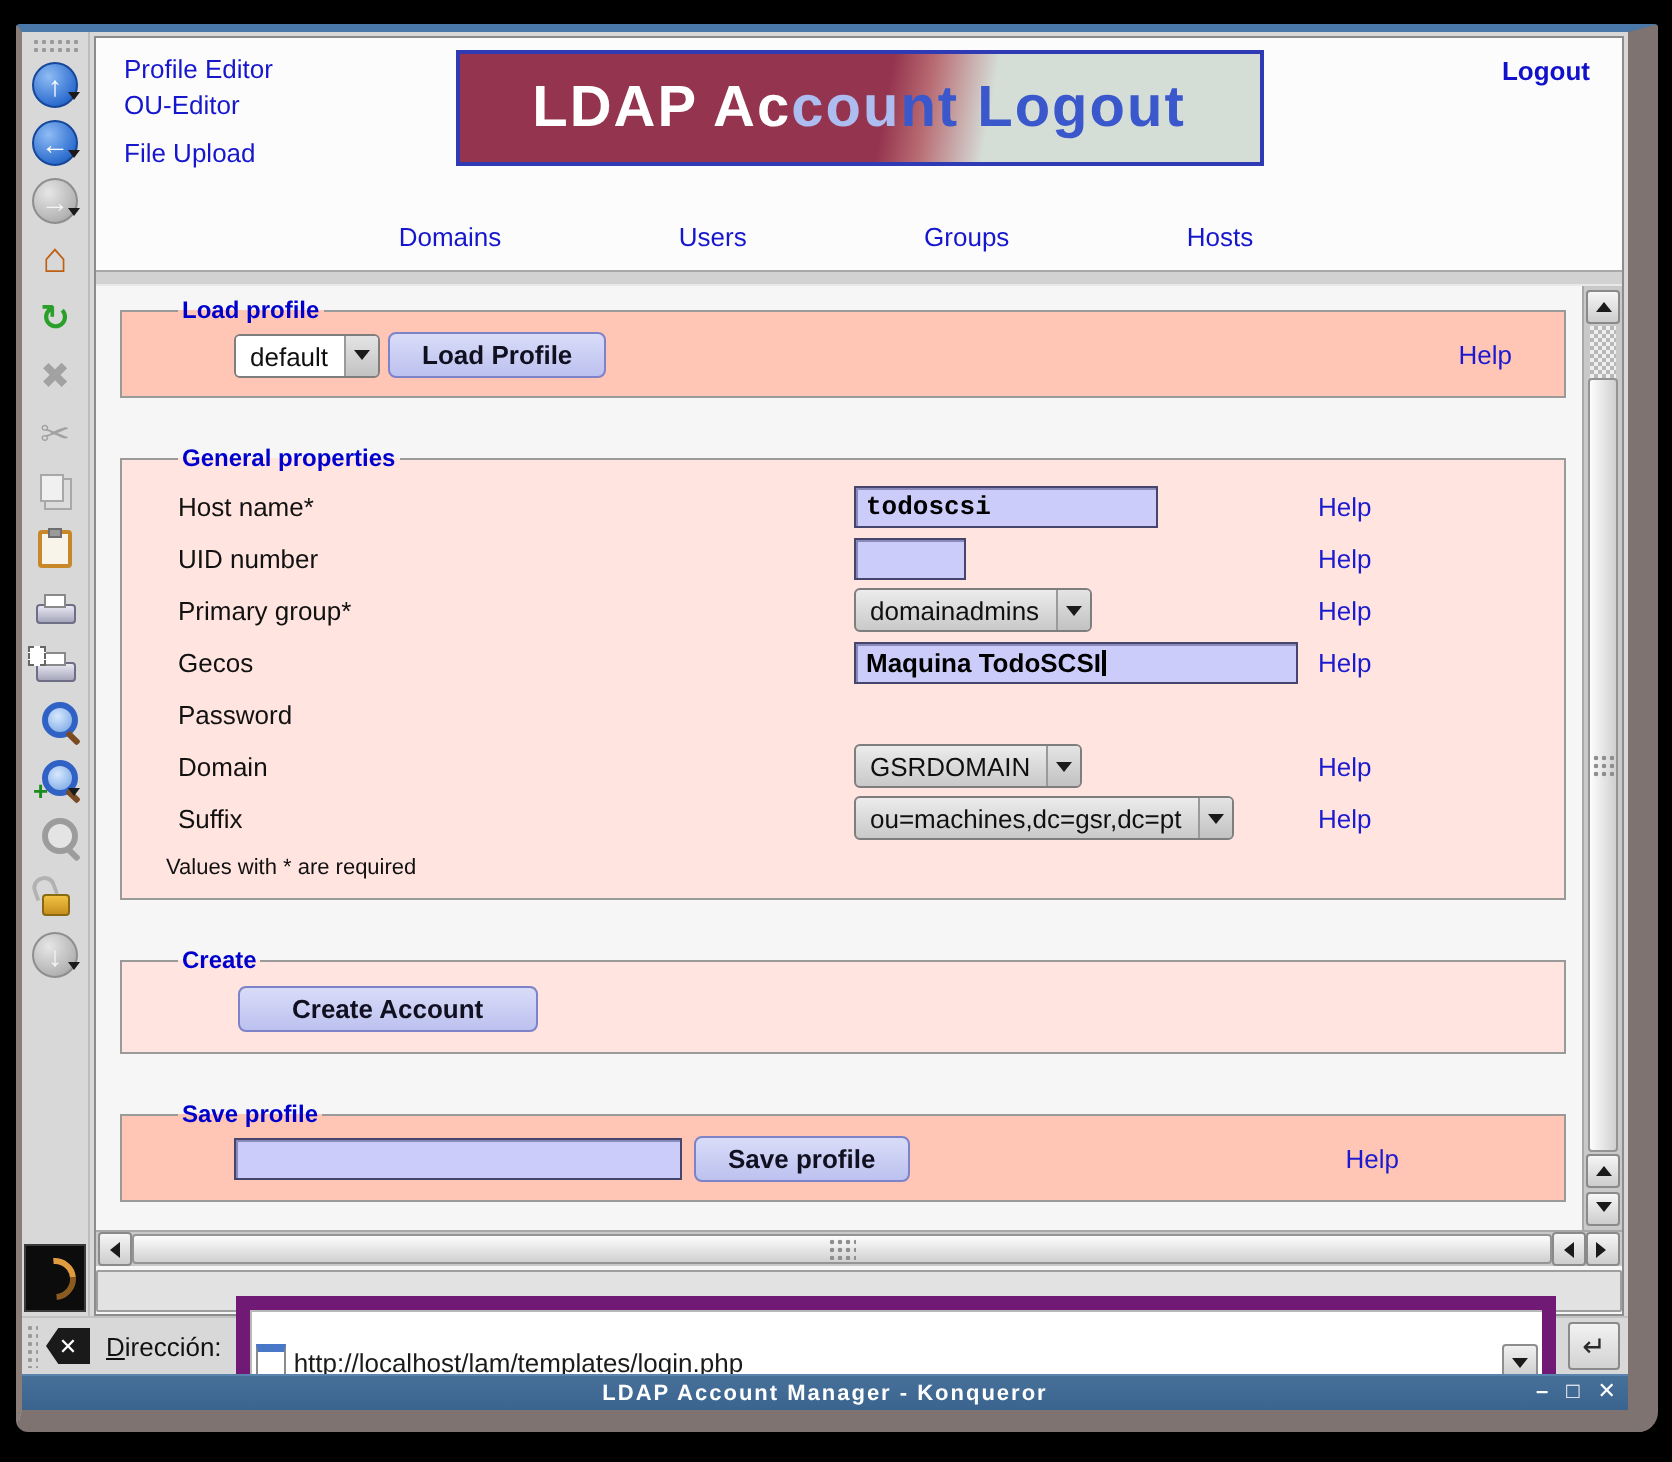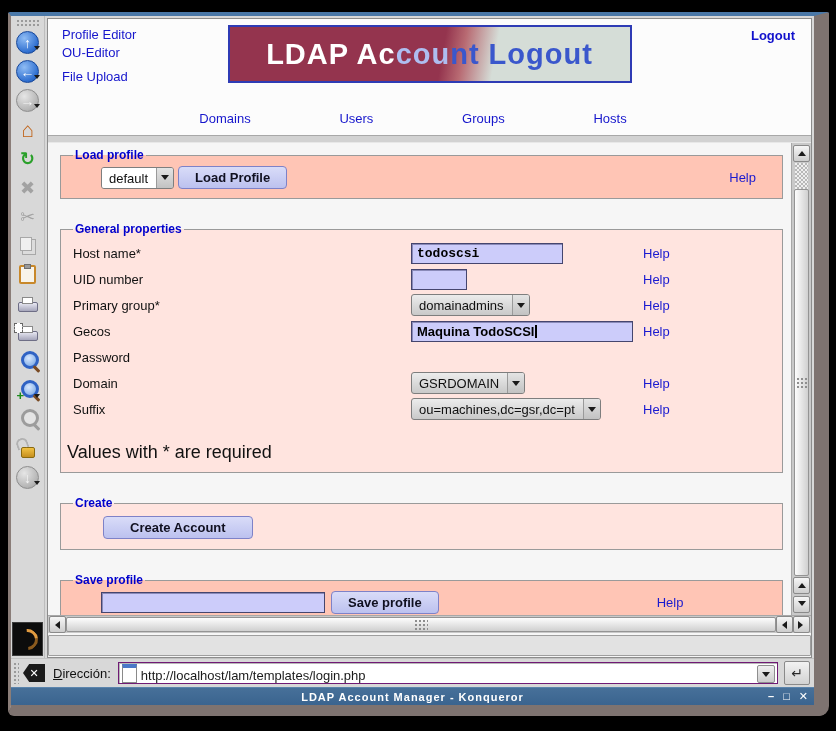--- a/index.html
+++ b/index.html
@@ -64,21 +64,21 @@
   .banner .p1{color:#ffffff;}
   .banner .p2{color:#aebdf0;}
   .banner .p3{color:#3a57cc;}
   .tabs{position:absolute;left:107px;top:92px;width:516px;display:flex;justify-content:space-around;}
   .tabs a{color:#1616cc;font-size:13px;text-decoration:none;cursor:pointer;}
   .hdr-divider{height:6px;background:#d2d2d2;border-top:1px solid #a8a8a8;border-bottom:1px solid #e8e8e8;flex:none;}
 
   
   .content-row{flex:1;display:flex;min-height:0;}
   .content{flex:1;padding:5px 8px 0 12px;overflow:hidden;}
-  fieldset.fs{border:1px solid #9a9a9a;margin:0 0 23px 0;padding:4px 12px 9px 12px;}
+  fieldset.fs{border:1px solid #9a9a9a;margin:0 0 23px 0;padding:4px 12px 9px 28px;}
   fieldset.fs legend{color:#0000cc;font-weight:bold;font-size:12px;padding:0 2px;}
   .fs.salmon{background:#ffc5b5;}
   .fs.pink{background:#ffe4df;}
   .fs-row{display:flex;align-items:center;margin-left:28px;}
   .help{color:#1a1ad0;font-size:13px;text-decoration:none;cursor:pointer;}
   
   .btn{font-family:inherit;font-size:13px;font-weight:bold;color:#101020;background:linear-gradient(#d9dcf8,#bcc1ef);
     border:1px solid #7e82c8;border-radius:4px;padding:3px 16px;cursor:pointer;}
   .sel{display:inline-flex;align-items:stretch;border:1px solid #7e7e7e;border-radius:3px;
     background:linear-gradient(#ececec,#c9c9c9);font-size:13px;cursor:pointer;height:20px;}
@@ -91,21 +91,21 @@
   .tri.up{border-bottom:5px solid #1a1a1a;margin-bottom:4px;}
   .tri.left{border-right:5px solid #1a1a1a;margin-right:4px;}
   .tri.right{border-left:5px solid #1a1a1a;margin-left:4px;}
   .txt{font-family:Liberation Mono, monospace;font-size:13px;font-weight:bold;color:#000;background:#ccccfa;
     border:1px solid #45456e;box-shadow:inset 1px 1px 0 #8a8ab8;padding:2px 5px;height:15px;}
   .fakefield{font-size:13px;font-weight:bold;color:#000;background:#ccccfa;border:1px solid #45456e;
     box-shadow:inset 1px 1px 0 #8a8ab8;padding:2px 5px;height:15px;display:inline-flex;align-items:center;}
   .caret-bar{display:inline-block;width:2px;height:13px;background:#000;margin-left:1px;}
   
   .gp-row{display:grid;grid-template-columns:338px 232px 1fr;align-items:center;height:26px;font-size:13px;color:#111;}
-  .gp-note{font-size:18px;color:#111;margin:20px 0 0 -6px;}
+  .gp-note{font-size:11px;color:#111;margin:6px 0 0 -6px;}
 
   
   .vscroll{width:17px;background:#c9c9c9;border-left:1px solid #a8a8a8;display:flex;flex-direction:column;align-items:center;padding:1px;}
   .sb-btn{width:15px;height:15px;flex:none;background:linear-gradient(#f6f6f6,#cdcdcd);border:1px solid #8a8a8a;
     border-radius:2px;display:flex;align-items:center;justify-content:center;margin:1px 0;cursor:pointer;}
   .checker{background-image:linear-gradient(45deg,#b8b8b8 25%,transparent 25%,transparent 75%,#b8b8b8 75%),
     linear-gradient(45deg,#b8b8b8 25%,transparent 25%,transparent 75%,#b8b8b8 75%);
     background-size:4px 4px;background-position:0 0,2px 2px;background-color:#efefef;}
   .v-track-top{width:13px;height:26px;flex:none;}
   .v-thumb{flex:1;width:13px;background:linear-gradient(90deg,#fdfdfd,#d0d0d0);border:1px solid #949494;border-radius:2px;
@@ -118,22 +118,22 @@
   .statusbar{height:19px;flex:none;margin:2px 0 1px 0;background:#e2e2e2;border:1px solid #9e9e9e;border-radius:1px;}
 
   
   .address-row{height:28px;flex:none;display:flex;align-items:center;background:#d8d8d8;padding:0 4px 0 2px;border-top:1px solid #c2c2c2;}
   .addr-handle{width:6px;height:22px;margin-right:4px;
     background-image:radial-gradient(#9a9a9a 1px,transparent 1.2px);background-size:4px 4px;}
   .clear-btn{width:22px;height:18px;background:#1a1a1a;clip-path:polygon(28% 0,100% 0,100% 100%,28% 100%,0 50%);
     color:#fff;font-size:11px;font-weight:bold;display:flex;align-items:center;justify-content:center;margin-right:8px;cursor:pointer;}
   .addr-label{font-size:13px;color:#111;margin-right:7px;white-space:nowrap;}
   .addr-label .accel{text-decoration:underline;}
-  .addr-field{flex:1;height:20px;background:#fff;border:1px solid #701a75;box-shadow:inset 1px 1px 0 #b8b8b8;
-    display:flex;align-items:flex-end;padding:0 2px 0 3px;}
+  .addr-field{flex:1;height:20px;background:#fff;border:7px solid #701a75;box-shadow:inset 1px 1px 0 #b8b8b8;
+    display:flex;align-items:center;padding:16px 2px 0 3px;}
   .page-icon{width:13px;height:14px;background:#fff;border:1px solid #8a8a8a;border-top:4px solid #4a78c8;margin-right:4px;flex:none;}
   .addr-input{flex:1;border:none;outline:none;font-family:inherit;font-size:13px;color:#1a1a1a;background:transparent;height:16px;padding:0;}
   .addr-drop{width:16px;height:16px;flex:none;background:linear-gradient(#f0f0f0,#cccccc);border:1px solid #8e8e8e;
     border-radius:2px;display:flex;align-items:center;justify-content:center;cursor:pointer;}
   .go-btn{width:24px;height:22px;margin-left:6px;background:linear-gradient(#f2f2f2,#d2d2d2);border:1px solid #8a8a8a;
     border-radius:2px;display:flex;align-items:center;justify-content:center;font-size:14px;color:#2a2a2a;cursor:pointer;flex:none;}
 
   
   .titlebar{height:17px;flex:none;background:linear-gradient(#477099,#3a648f);display:flex;align-items:center;position:relative;
     border-top:1px solid #5a84ad;}

